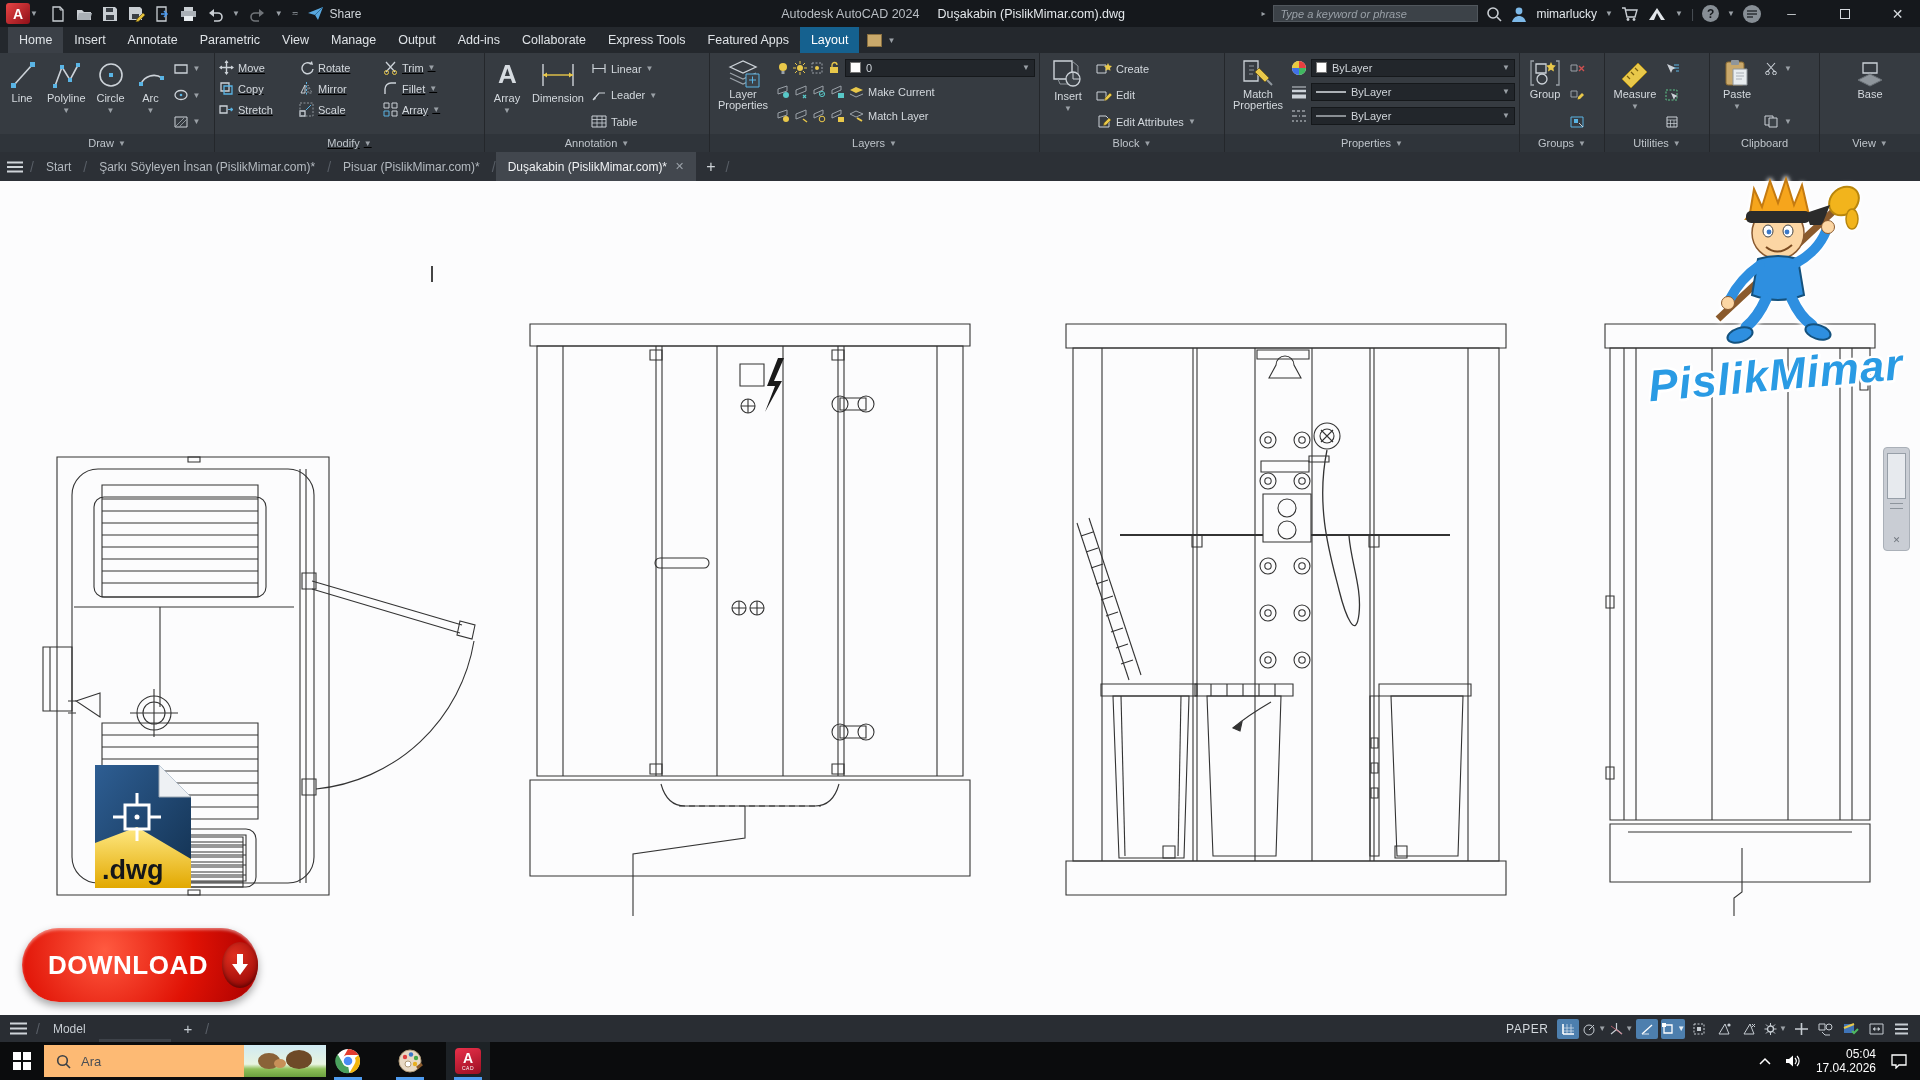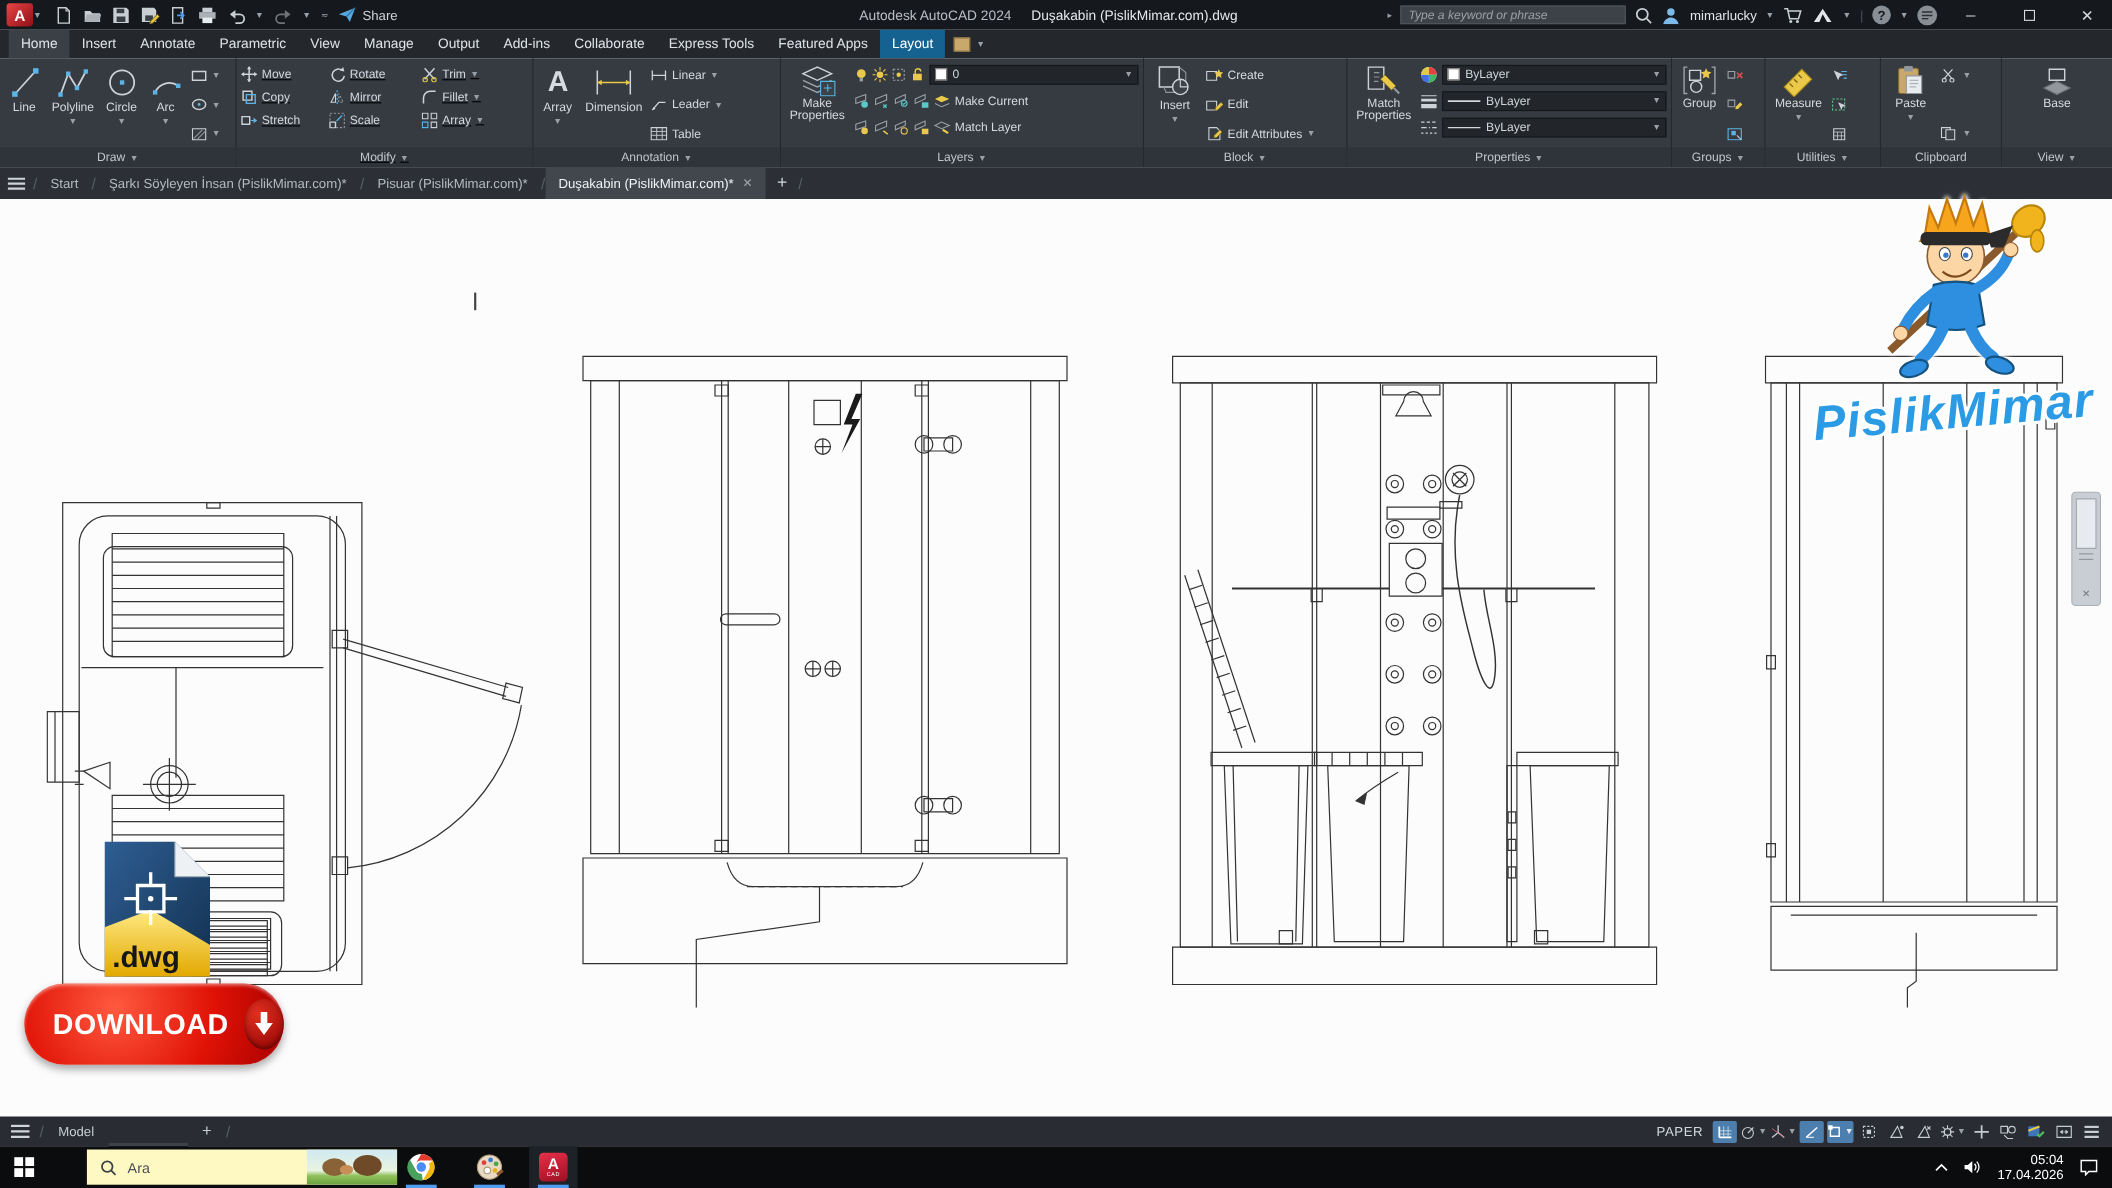--- a/index.html
+++ b/index.html
@@ -44,42 +44,42 @@
   .doctabs{position:absolute;left:0;top:152px;width:1920px;height:29px;background:#2c3036;display:flex;align-items:stretch;color:#b4bac0;font-size:12px;}
   .dtab{display:flex;align-items:center;padding:0 12px;gap:8px;white-space:nowrap;}
   .dtab.active{background:#42474e;color:#f0f2f4;}
   .dsl{color:#585e66;display:flex;align-items:center;font-size:14px;}
   .hamb{width:30px;display:flex;align-items:center;justify-content:center;color:#cfd4d9;}
   .plus{display:flex;align-items:center;padding:0 10px;color:#cfd4d9;font-size:16px;}
   
   .canvas{position:absolute;left:0;top:181px;width:1920px;height:834px;background:#fcfcfd;overflow:visible;}
   .brandtext{position:absolute;left:1648px;top:168px;width:280px;transform:rotate(-5deg);font-size:44px;font-weight:bold;font-style:italic;color:#2a9be4;letter-spacing:1px;white-space:nowrap;
     text-shadow:-2px -2px 0 #fff,2px -2px 0 #fff,-2px 2px 0 #fff,2px 2px 0 #fff,0 3px 0 #fff,3px 0 0 #fff;}
-  .dlbtn{position:absolute;left:22px;top:713px;width:236px;height:74px;border-radius:40px;background:radial-gradient(circle at 35% 30%,#ff5a40,#e01205 55%,#a80000);box-shadow:0 4px 8px rgba(0,0,0,.35), inset 0 2px 3px rgba(255,255,255,.45);display:flex;align-items:center;justify-content:flex-start;padding-left:26px;gap:14px;}
+  .dlbtn{position:absolute;left:22px;top:747px;width:236px;height:74px;border-radius:40px;background:radial-gradient(circle at 35% 30%,#ff5a40,#e01205 55%,#a80000);box-shadow:0 4px 8px rgba(0,0,0,.35), inset 0 2px 3px rgba(255,255,255,.45);display:flex;align-items:center;justify-content:flex-start;padding-left:26px;gap:14px;}
   .dlbtn span{color:#fff;font-weight:bold;font-size:26px;letter-spacing:.5px;}
   .dlarrow{width:46px;height:46px;border-radius:50%;background:radial-gradient(circle at 35% 30%,#e03020,#8d0000);display:flex;align-items:center;justify-content:center;box-shadow:inset 0 -2px 4px rgba(0,0,0,.4);}
   .caretmark{position:absolute;left:431px;top:85px;width:2px;height:16px;background:#444;}
   .navwidget{position:absolute;left:1883px;top:266px;width:27px;height:104px;background:rgba(196,201,208,.92);border-radius:4px;border:1px solid #aab0b8;display:flex;flex-direction:column;align-items:center;padding:5px 0;gap:4px;}
   .navwidget .thumb{width:19px;height:46px;background:#e7eaee;border:1px solid #979fa8;}
   .navwidget .tick{width:13px;height:1px;background:#8d949c;}
   .navwidget .nx{color:#70767e;font-size:9px;margin-top:auto;}
   
   .statusbar{position:absolute;left:0;top:1015px;width:1920px;height:27px;background:#292d33;display:flex;align-items:center;color:#c6ccd2;font-size:12px;}
   .ltab{display:flex;align-items:center;padding:0 13px;height:27px;}
   .ltab.active{background:#3d4249;color:#fff;font-weight:bold;margin-top:48px;}
   .sb-right{margin-left:auto;display:flex;align-items:center;gap:3px;padding-right:8px;}
   .sic{height:20px;min-width:22px;display:flex;align-items:center;justify-content:center;gap:1px;border-radius:2px;}
   .sic.hl{background:#4d7fae;}
   .paper{font-size:12px;color:#d2d7dc;margin-right:6px;letter-spacing:.5px;}
   
   .taskbar{position:absolute;left:0;top:1042px;width:1920px;height:38px;background:#0b0c0d;display:flex;align-items:center;color:#fff;}
   .startbtn{width:44px;height:38px;display:flex;align-items:center;justify-content:center;}
   .winlogo{display:grid;grid-template-columns:8px 8px;grid-template-rows:8px 8px;gap:2px;}
   .winlogo i{background:#fff;}
-  .tsearch{width:282px;height:32px;background:#fef9c3;display:flex;align-items:center;color:#4a4f55;font-size:13px;overflow:hidden;margin-left:35px;}
+  .tsearch{width:282px;height:32px;background:#fdba74;display:flex;align-items:center;color:#4a4f55;font-size:13px;overflow:hidden;}
   .tsearch .mag{margin:0 10px 0 12px;}
   .searchimg{margin-left:auto;width:82px;height:32px;background:linear-gradient(180deg,#cfe9f2 0%,#e8f4e0 60%,#8fc05a 75%,#6ba03e 100%);position:relative;}
   .searchimg i{position:absolute;border-radius:50%;}
   .tbicon{width:44px;height:38px;display:flex;align-items:center;justify-content:center;position:relative;}
   .tbicon.active{background:#1d2226;}
   .tbicon .openline{position:absolute;bottom:0;left:8px;right:8px;height:3px;background:#4f9cf0;}
   .acadtile{width:26px;height:26px;border-radius:4px;background:linear-gradient(160deg,#e8304a,#9c0f22);display:flex;flex-direction:column;align-items:center;justify-content:center;color:#fff;}
   .acadtile b{font-size:14px;line-height:13px;}
   .acadtile s{font-size:5px;text-decoration:none;letter-spacing:.5px;}
   .tb-clock{margin-left:auto;display:flex;align-items:center;gap:14px;padding-right:12px;}
@@ -432,21 +432,21 @@
     <div class="panel" style="width:330px;">
       <div class="pbody">
         <div class="bigbtn" style="width:58px;">
           <svg width="34" height="30">
               <path d="M4 9l13-6 13 6-13 6z" fill="none" stroke="#ccd2d8" stroke-width="1.3"></path>
               <path d="M4 15l13 6 13-6" fill="none" stroke="#9aa1a8" stroke-width="1.3"></path>
               <path d="M4 20l13 6 13-6" fill="none" stroke="#9aa1a8" stroke-width="1.3"></path>
               <rect x="20" y="16" width="13" height="13" fill="#3c4248" stroke="#5ab4e4"></rect>
               <path d="M23 22h7m-3.5-3.5v7" stroke="#5ab4e4"></path>
             </svg>
-          <span>Make Properties</span>
+          <span>Layer Properties</span>
         </div>
         <div style="display:flex;flex-direction:column;gap:1px;flex:1;">
           <div class="ddrow">
             <span class="minis">
               <svg width="14" height="14">
                   <circle cx="7" cy="6" r="4" fill="#e9c84a"></circle>
                   <rect x="5.5" y="10" width="3" height="3" fill="#9aa1a8"></rect>
                 </svg>
               <svg width="14" height="14">
                   <circle cx="7" cy="7" r="3" fill="#e9c84a"></circle>

